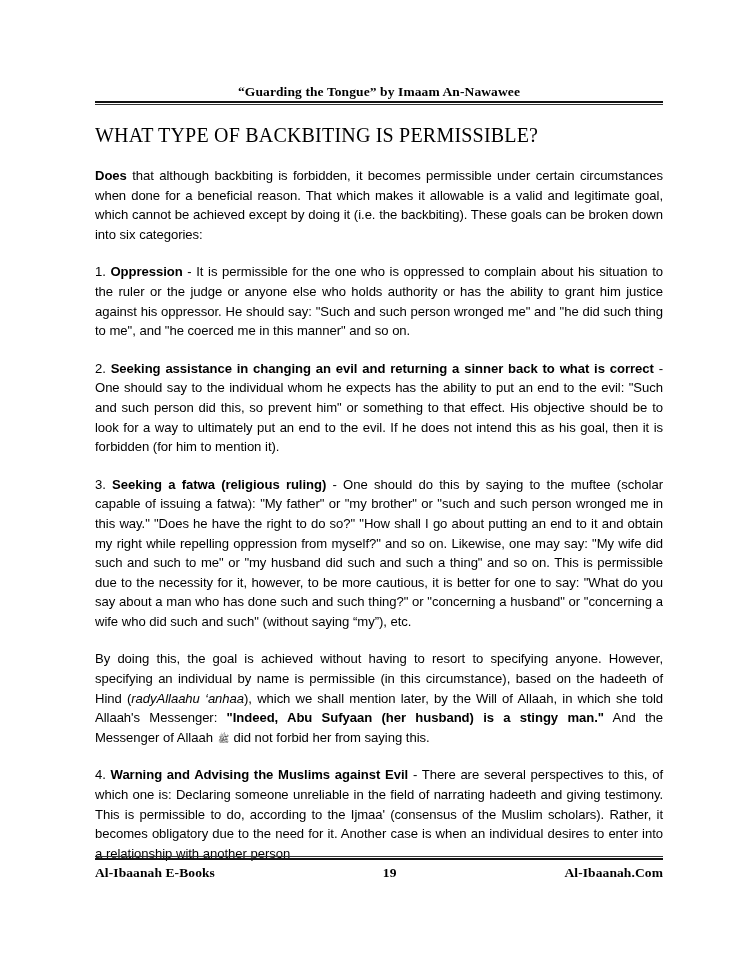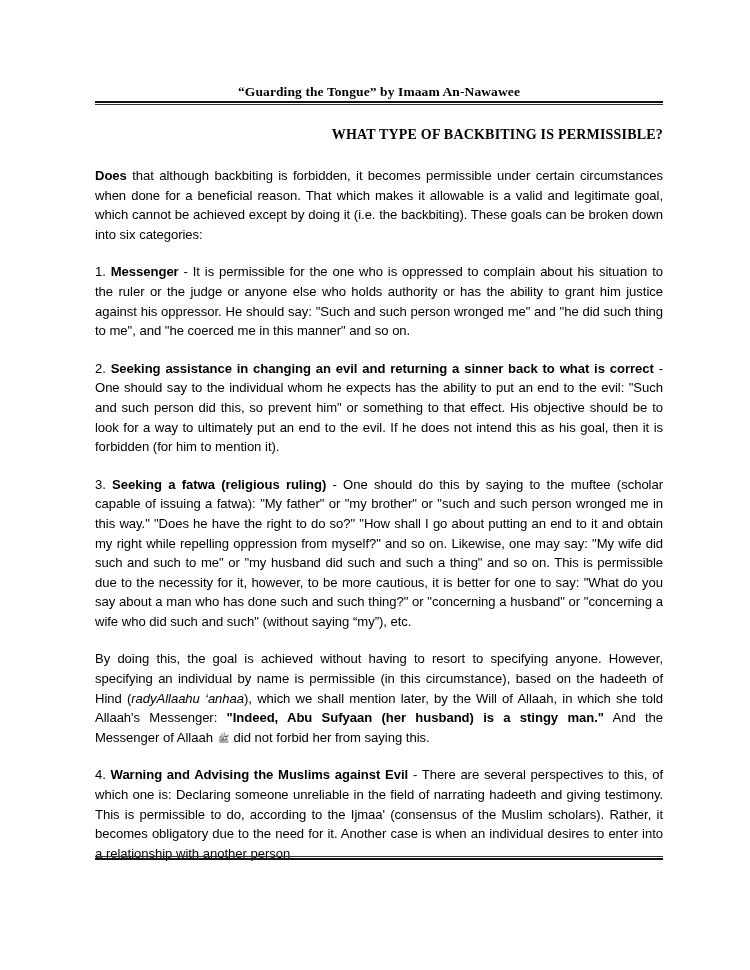--- a/index.html
+++ b/index.html
@@ -52,23 +52,23 @@
   
   .content {
     position: absolute;
     left: 95px;
     top: 124px;
     width: 568px;
   }
 
   .doc-title {
     font-family: "Liberation Serif", serif;
-    font-weight: bold;
-    font-size: 14px;
-    text-align: right;
+    font-weight: normal;
+    font-size: 20px;
+    text-align: left;
     letter-spacing: 0.2px;
     margin: 0 0 20px 0;
     line-height: 22px;
   }
 
   p.para {
     font-size: 13.1px;
     line-height: 19.6px;
     text-align: justify;
     text-justify: inter-word;
@@ -128,21 +128,21 @@
 
   <div class="content">
 
     <h1 class="doc-title">WHAT TYPE OF BACKBITING IS PERMISSIBLE?</h1>
 
     <p class="para">
       <b>Does</b><span> that although backbiting is forbidden, it becomes permissible under certain circumstances when done for a beneficial reason. That which makes it allowable is a valid and legitimate goal, which cannot be achieved except by doing it (i.e. the backbiting). These goals can be broken down into six categories:</span>
     </p>
 
     <p class="para">
-      <span>1. </span><b>Messenger</b><span> - It is permissible for the one who is oppressed to complain about his situation to the ruler or the judge or anyone else who holds authority or has the ability to grant him justice against his oppressor. He should say: "Such and such person wronged me" and "he did such thing to me", and "he coerced me in this manner" and so on.</span>
+      <span>1. </span><b>Oppression</b><span> - It is permissible for the one who is oppressed to complain about his situation to the ruler or the judge or anyone else who holds authority or has the ability to grant him justice against his oppressor. He should say: "Such and such person wronged me" and "he did such thing to me", and "he coerced me in this manner" and so on.</span>
     </p>
 
     <p class="para">
       <span>2. </span><b>Seeking assistance in changing an evil and returning a sinner back to what is correct</b><span> - One should say to the individual whom he expects has the ability to put an end to the evil: "Such and such person did this, so prevent him" or something to that effect. His objective should be to look for a way to ultimately put an end to the evil. If he does not intend this as his goal, then it is forbidden (for him to mention it).</span>
     </p>
 
     <p class="para">
       <span>3. </span><b>Seeking a fatwa (religious ruling)</b><span> - One should do this by saying to the muftee (scholar capable of issuing a fatwa): "My father" or "my brother" or "such and such person wronged me in this way." "Does he have the right to do so?" "How shall I go about putting an end to it and obtain my right while repelling oppression from myself?" and so on. Likewise, one may say: "My wife did such and such to me" or "my husband did such and such a thing" and so on. This is permissible due to the necessity for it, however, to be more cautious, it is better for one to say: "What do you say about a man who has done such and such thing?" or "concerning a husband" or "concerning a wife who did such and such" (without saying “my”), etc.</span>
     </p>
 
@@ -151,15 +151,20 @@
     </p>
 
     <p class="para">
       <span>4. </span><b>Warning and Advising the Muslims against Evil</b><span> - There are several perspectives to this, of which one is: Declaring someone unreliable in the field of narrating hadeeth and giving testimony. This is permissible to do, according to the Ijmaa' (consensus of the Muslim scholars). Rather, it becomes obligatory due to the need for it. Another case is when an individual desires to enter into a relationship with another person</span>
     </p>
 
   </div>
 
   <div class="running-footer">
     <div class="footer-rule"></div>
+    <div class="footer-row">
+      <span class="footer-left">Al-Ibaanah E-Books</span>
+      <span class="footer-center">19</span>
+      <span class="footer-right">Al-Ibaanah.Com</span>
+    </div>
   </div>
 
 </div>
 
 </body></html>

